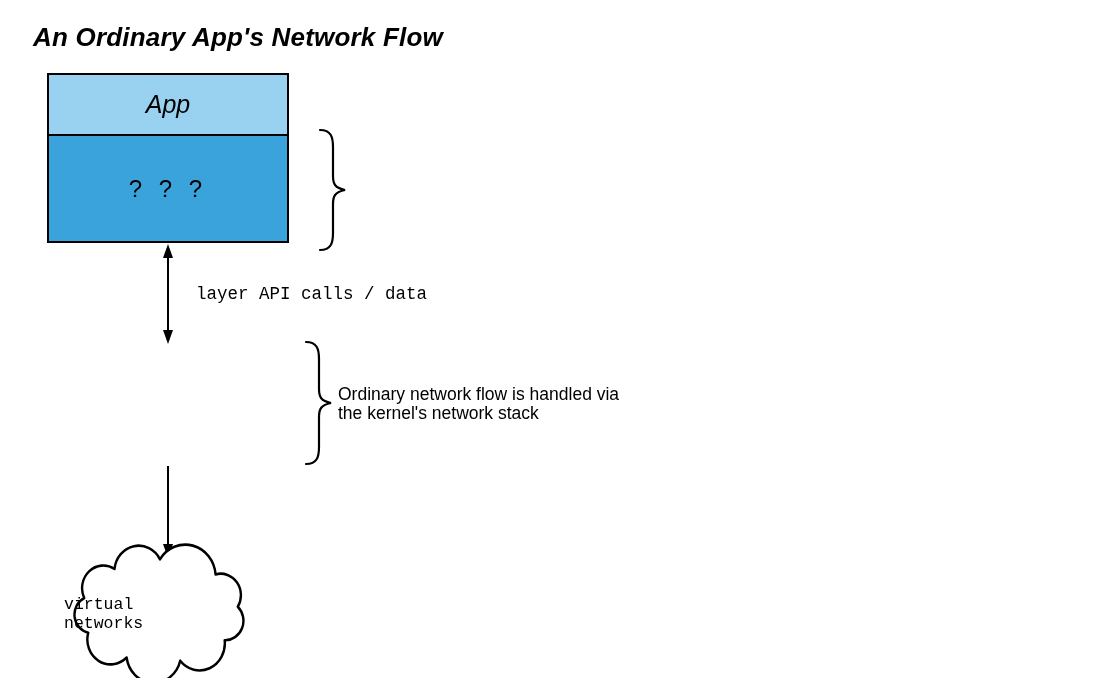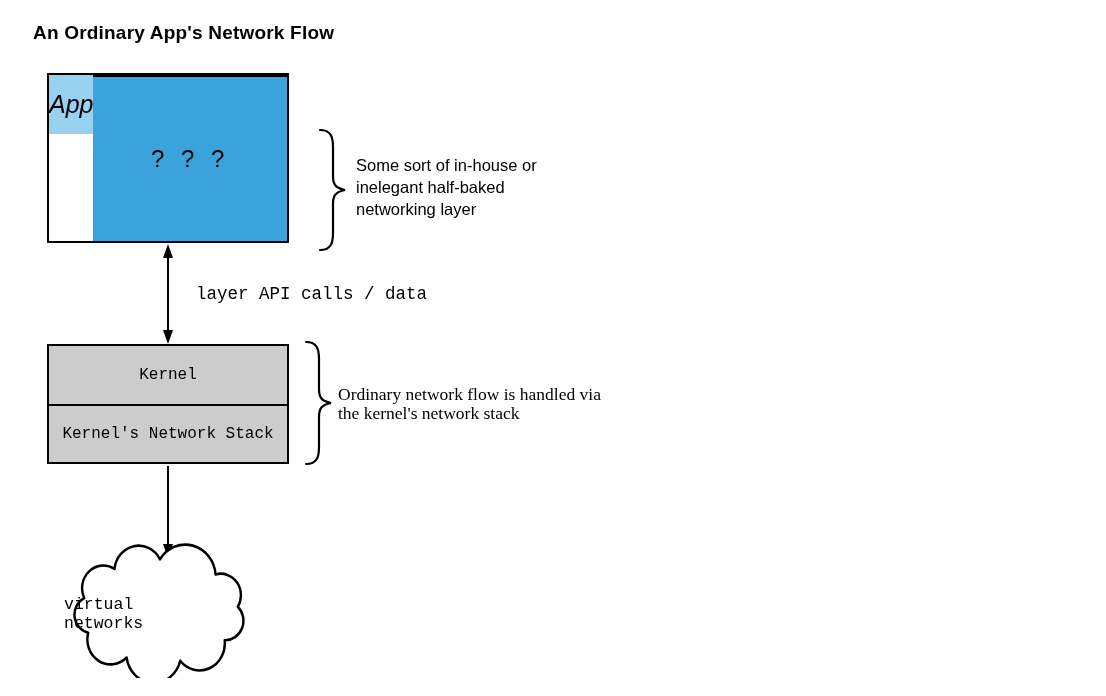--- a/index.html
+++ b/index.html
@@ -9,33 +9,34 @@
     height: 696px;
     background: #ffffff;
     font-family: "Liberation Sans", sans-serif;
     color: #000;
     overflow: hidden;
   }
   .abs { position: absolute; }
 
   .title {
     left: 33px; top: 22px;
-    font-size: 19px;
+    font-size: 26px;
     font-weight: bold;
     letter-spacing: 0.2px;
     white-space: nowrap;
+    font-style: italic;
   }
 
   
   .app-box {
     left: 47px; top: 73px;
     width: 242px; height: 170px;
     border: 2px solid #000;
     box-sizing: border-box;
-    display: flex; flex-direction: row;
+    display: flex; flex-direction: column;
   }
   .app-top {
     height: 59px;
     background: #99d1f1;
     display: flex; align-items: center; justify-content: center;
     font-style: italic;
     font-size: 25px;
   }
   .app-bottom {
     flex: 1;
@@ -70,21 +71,21 @@
   }
 
   .annot-sans {
     left: 356px; top: 154px;
     font-size: 16.5px;
     line-height: 22px;
     white-space: pre-line;
   }
   .annot-mono {
     left: 338px; top: 385px;
-    font-family: Liberation Serif, serif;
+    font-family: Liberation Sans, sans-serif;
     font-size: 17.5px;
     line-height: 19px;
     white-space: pre-line;
   }
   .socket-label {
     left: 196px; top: 284px;
     font-family: "Liberation Mono", monospace;
     font-size: 17.5px;
     white-space: nowrap;
   }
@@ -112,40 +113,29 @@
     </div>
     <div class="app-bottom">
       <span>? ? ?</span>
     </div>
   </div>
 
   <svg class="abs" style="left:318px; top:128px;" width="30" height="124" viewBox="0 0 30 124">
     <path d="M2,2 C13,2 15,9 15,19 L15,48 C15,56 17,60 27,62 C17,64 15,68 15,76 L15,105 C15,115 13,122 2,122" fill="none" stroke="#000" stroke-width="2.2" stroke-linecap="round"></path>
   </svg>
 
-  <div class="abs annot-sans">Some sort of in-house or
-inelegant half-baked
-networking layer</div>
 
   <svg class="abs" style="left:160px; top:244px;" width="16" height="100" viewBox="0 0 16 100">
     <line x1="8" y1="12" x2="8" y2="88" stroke="#000" stroke-width="2"></line>
     <polygon points="8,0 3,14 13,14" fill="#000"></polygon>
     <polygon points="8,100 3,86 13,86" fill="#000"></polygon>
   </svg>
 
   <div class="abs socket-label">layer API calls / data</div>
 
-  <div class="abs kernel-box">
-    <div class="kernel-top">
-      <span>Kernel</span>
-    </div>
-    <div class="kernel-bottom">
-      <span>Kernel's Network Stack</span>
-    </div>
-  </div>
 
   <svg class="abs" style="left:304px; top:340px;" width="30" height="126" viewBox="0 0 30 126">
     <path d="M2,2 C13,2 15,9 15,19 L15,49 C15,57 17,61 27,63 C17,65 15,69 15,77 L15,107 C15,117 13,124 2,124" fill="none" stroke="#000" stroke-width="2.2" stroke-linecap="round"></path>
   </svg>
 
   <div class="abs annot-mono">Ordinary network flow is handled via
 the kernel's network stack</div>
 
   <svg class="abs" style="left:160px; top:466px;" width="16" height="92" viewBox="0 0 16 92">
     <line x1="8" y1="0" x2="8" y2="78" stroke="#000" stroke-width="2"></line>

